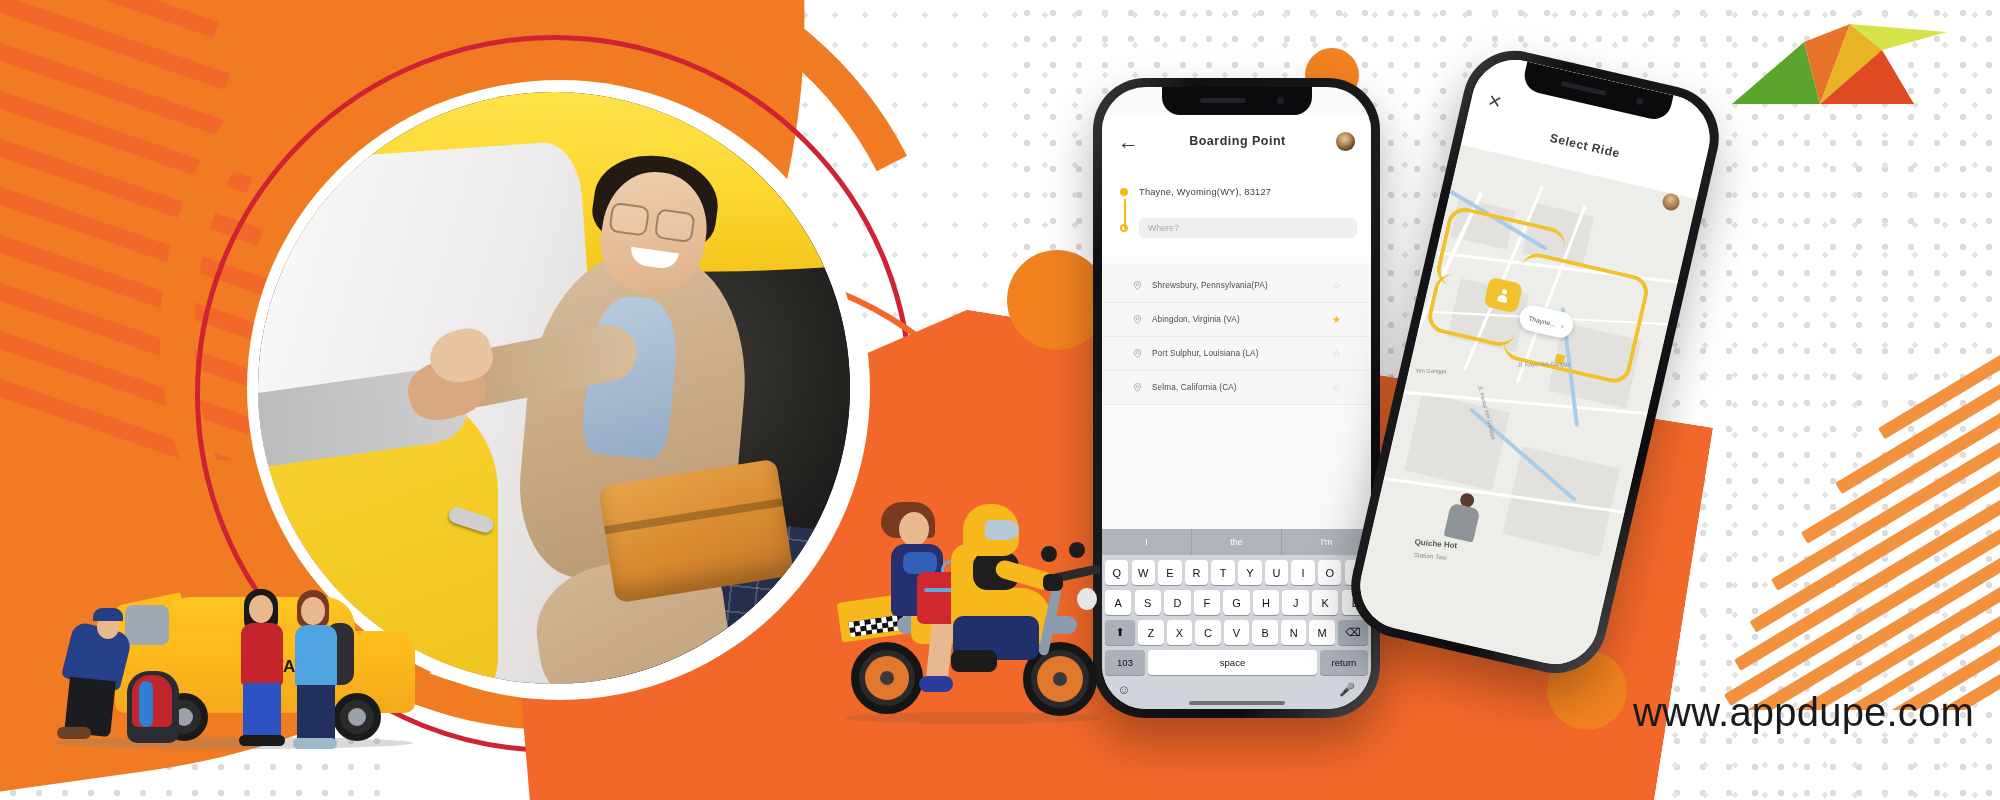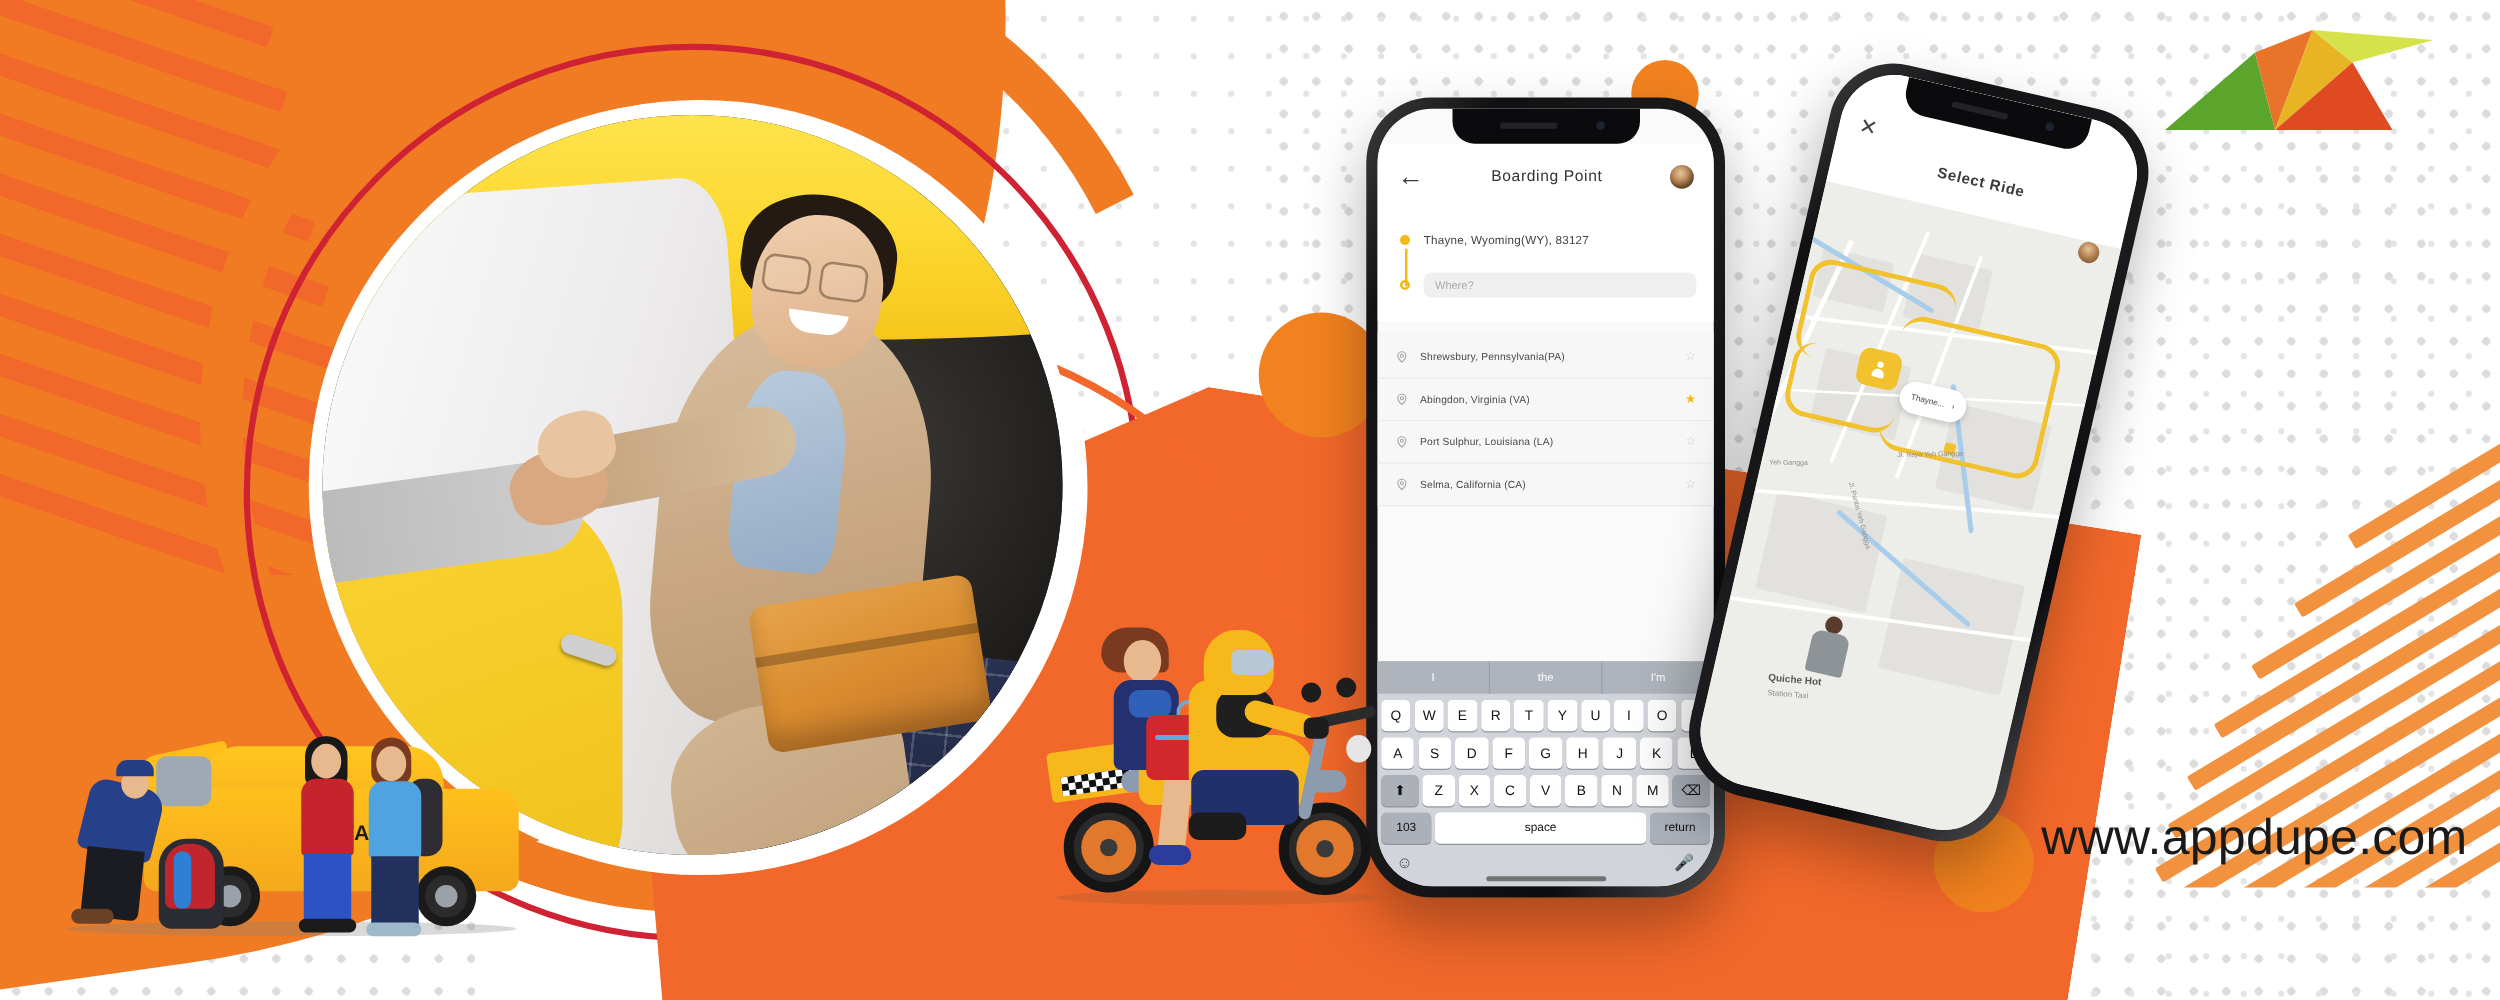--- a/index.html
+++ b/index.html
@@ -248,21 +248,21 @@
   
   #phone1 { left:1093px; top:78px; width:287px; height:640px; }
   #phone1 .screen { background:#FAFAFA; }
 
   .p1-header {
     position:absolute; left:0; top:28px; width:100%; height:52px;
     display:flex; align-items:center; padding:0 16px; background:#fff;
   }
   .back-arrow { font-size:21px; color:#3b3b3b; line-height:1; }
   .p1-title {
-    flex:1; text-align:center; font-size:12.5px; font-weight:normal;
+    flex:1; text-align:center; font-size:12.5px; font-weight:bold;
     color:#333; letter-spacing:.5px;
   }
   .avatar {
     width:19px; height:19px; border-radius:50%;
     background: radial-gradient(circle at 45% 35%, #e6c49a 0%, #b07f4e 48%, #6a452a 100%);
     box-shadow: inset -2px -3px 4px rgba(0,0,0,.32);
   }
   .p1-route {
     position:absolute; left:0; top:80px; width:100%; padding:12px 14px 16px 14px;
     background:#fff;
@@ -276,21 +276,21 @@
     flex:1; height:20px; background:#EFEFEF; border-radius:6px;
     display:flex; align-items:center; padding:0 9px;
     font-size:8.8px; color:#A9A9A9;
   }
   .p1-list {
     position:absolute; left:0; top:178px; width:100%; background:#F7F7F7;
     padding: 4px 0 0 0;
   }
   .addr-row {
     display:flex; align-items:center; gap:9px;
-    height:34px; padding:0 14px;
+    height:34px; padding:0 30px;
     border-bottom:1px solid #ECECEC;
   }
   .pin-icon { width:11px; height:11px; flex:none; }
   .addr-label { flex:1; font-size:8.2px; color:#4a4a4a; letter-spacing:.15px; }
   .star { font-size:10px; color:#CFCFCF; line-height:1; }
   .star.on { color:#F5B914; }
 
   
   .kb { position:absolute; left:0; bottom:0; width:100%; background:#D1D4DA; }
   .kb-suggest {
@@ -491,21 +491,21 @@
 
   
   #logo { position:absolute; right:24px; top:18px; width:280px; height:155px; }
   .logo-mark { position:absolute; left:36px; top:6px; width:215px; height:80px; }
   .logo-word {
     position:absolute; left:0; top:84px; width:100%;
     text-align:center; font-size:48px; font-weight:bold;
     color:#111; letter-spacing:-1px; line-height:1;
   }
   #site-url {
-    position:absolute; right:26px; top:648px;
+    position:absolute; right:26px; top:690px;
     font-size:40px; color:#1a1a1a; letter-spacing:.2px;margin-left:24px;
   }
 </style>
 </head>
 <body>
 
 <div id="stage">
 
   <div class="dots"></div>
   <div class="white-wash"></div>

